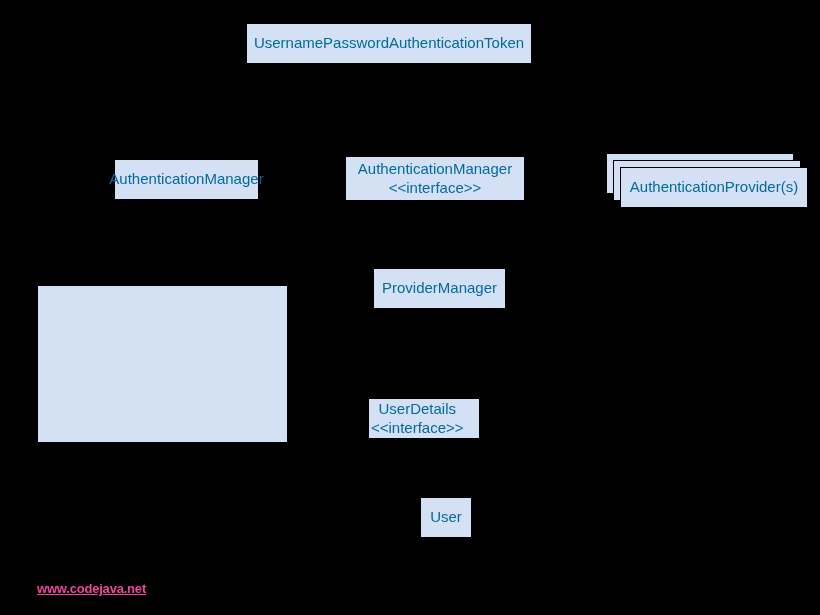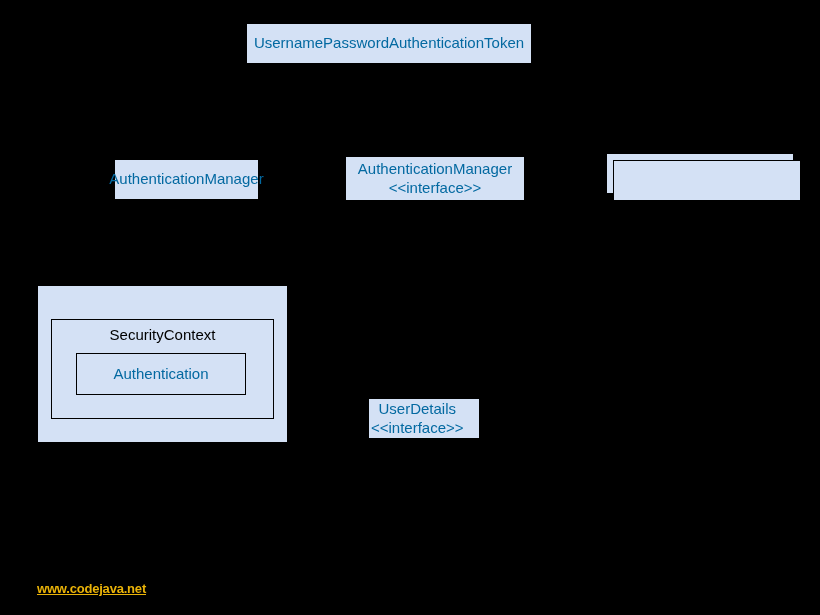--- a/index.html
+++ b/index.html
@@ -54,21 +54,21 @@
     text-align: center;
   }
   .bordered {
     border: 1px solid #000000;
   }
   .noborder {
     border: none;
   }
   .link {
     position: absolute;
-    color: #eab308;
+    color: #ec4899;
     font-size: 13px;
     font-weight: bold;
     text-decoration: underline;
     white-space: nowrap;
     letter-spacing: -0.2px;
   }
 </style>
 </head>
 <body>
 
@@ -76,31 +76,29 @@
 
   <div class="node" style="left:246px; top:23px; width:286px; height:41px;">UsernamePasswordAuthenticationToken</div>
 
   <div class="node" style="left:114px; top:159px; width:145px; height:41px;">AuthenticationManager</div>
 
   <div class="node" style="left:345px; top:156px; width:180px; height:45px;">AuthenticationManager
 &lt;&lt;interface&gt;&gt;</div>
 
   <div class="stack-layer" style="left:606px; top:153px; width:188px; height:41px;"></div>
   <div class="stack-layer" style="left:613px; top:160px; width:188px; height:41px;"></div>
+  <div class="node" style="left:620px; top:167px; width:188px; height:41px;">AuthenticationProvider(s)</div>
 
+  <div class="node" style="left:373px; top:268px; width:133px; height:41px;">ProviderManager</div>
 
 
   <div class="node" style="left:368px; top:398px; width:112px; height:41px; justify-content:flex-start; padding-left:2px;">UserDetails
 &lt;&lt;interface&gt;&gt;</div>
 
+  <div class="node" style="left:420px; top:497px; width:52px; height:41px;">User</div>
 
   <div class="container-node noborder" style="left:38px; top:286px; width:249px; height:156px;">
 
-    <div class="container-node bordered" style="left:13px; top:33px; width:223px; height:100px;">
-      <div class="container-label" style="top:6px;">SecurityContext</div>
-
-      <div class="node" style="left:24px; top:33px; width:170px; height:42px;">Authentication</div>
-    </div>
   </div>
 
   <a class="link" href="#" style="left:37px; top:581px;">www.codejava.net</a>
 
 </div>
 
 </body></html>

